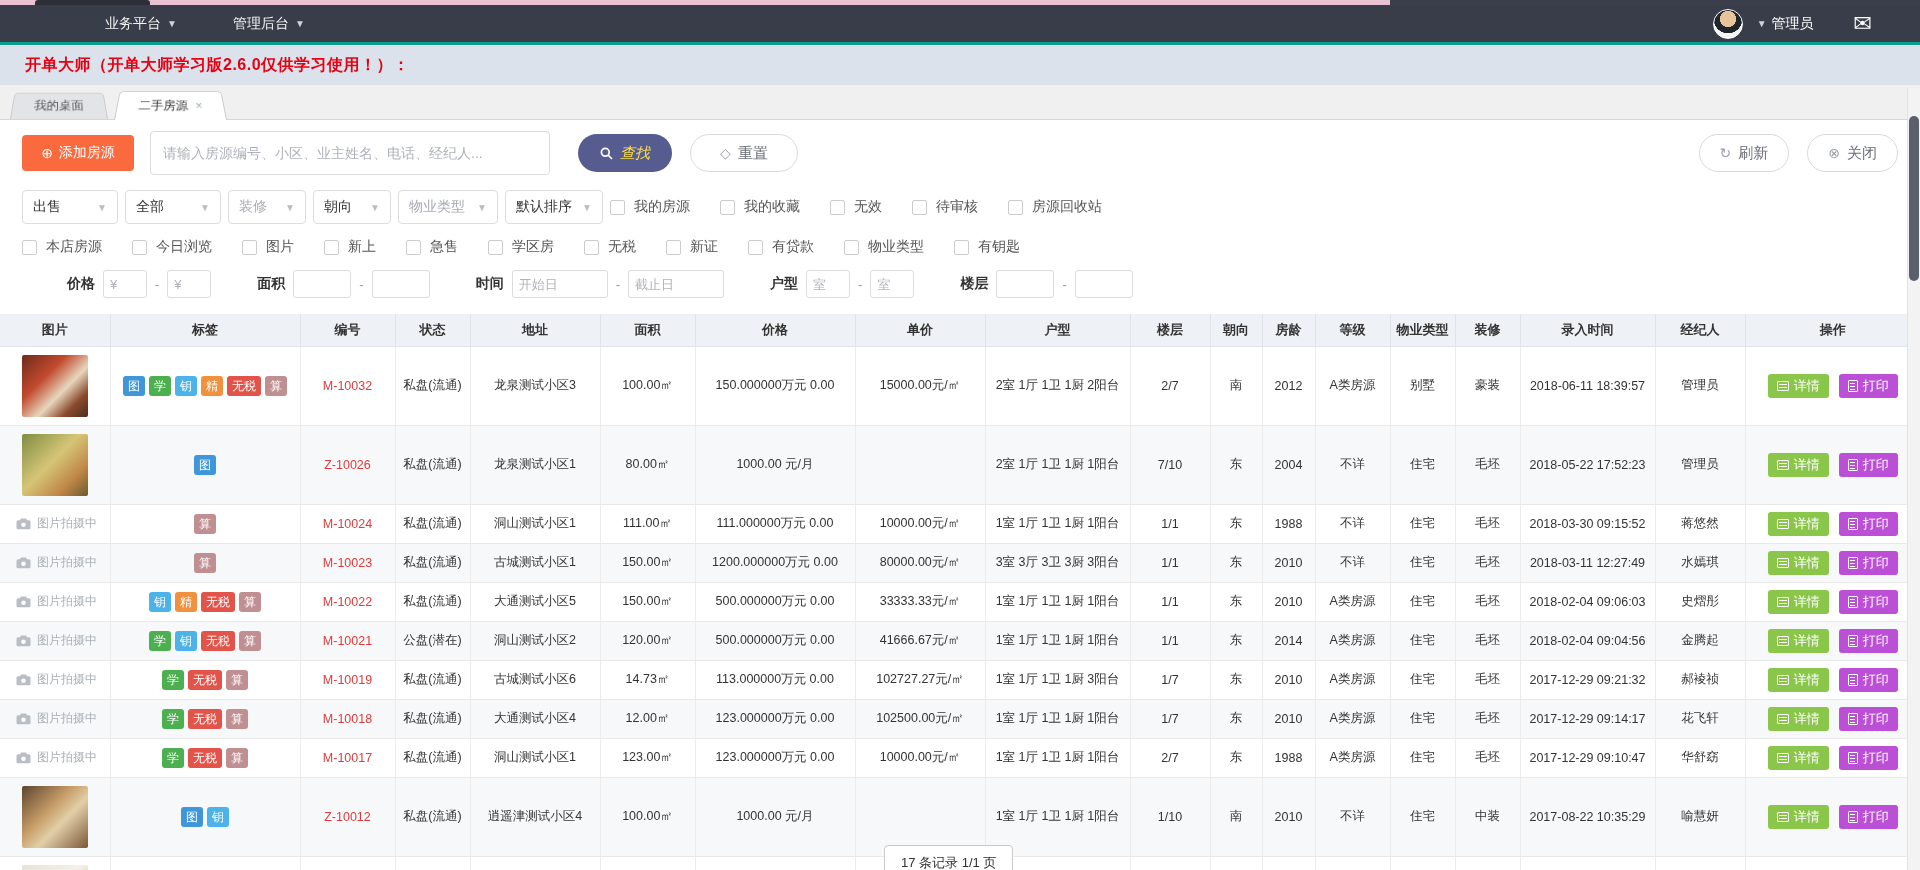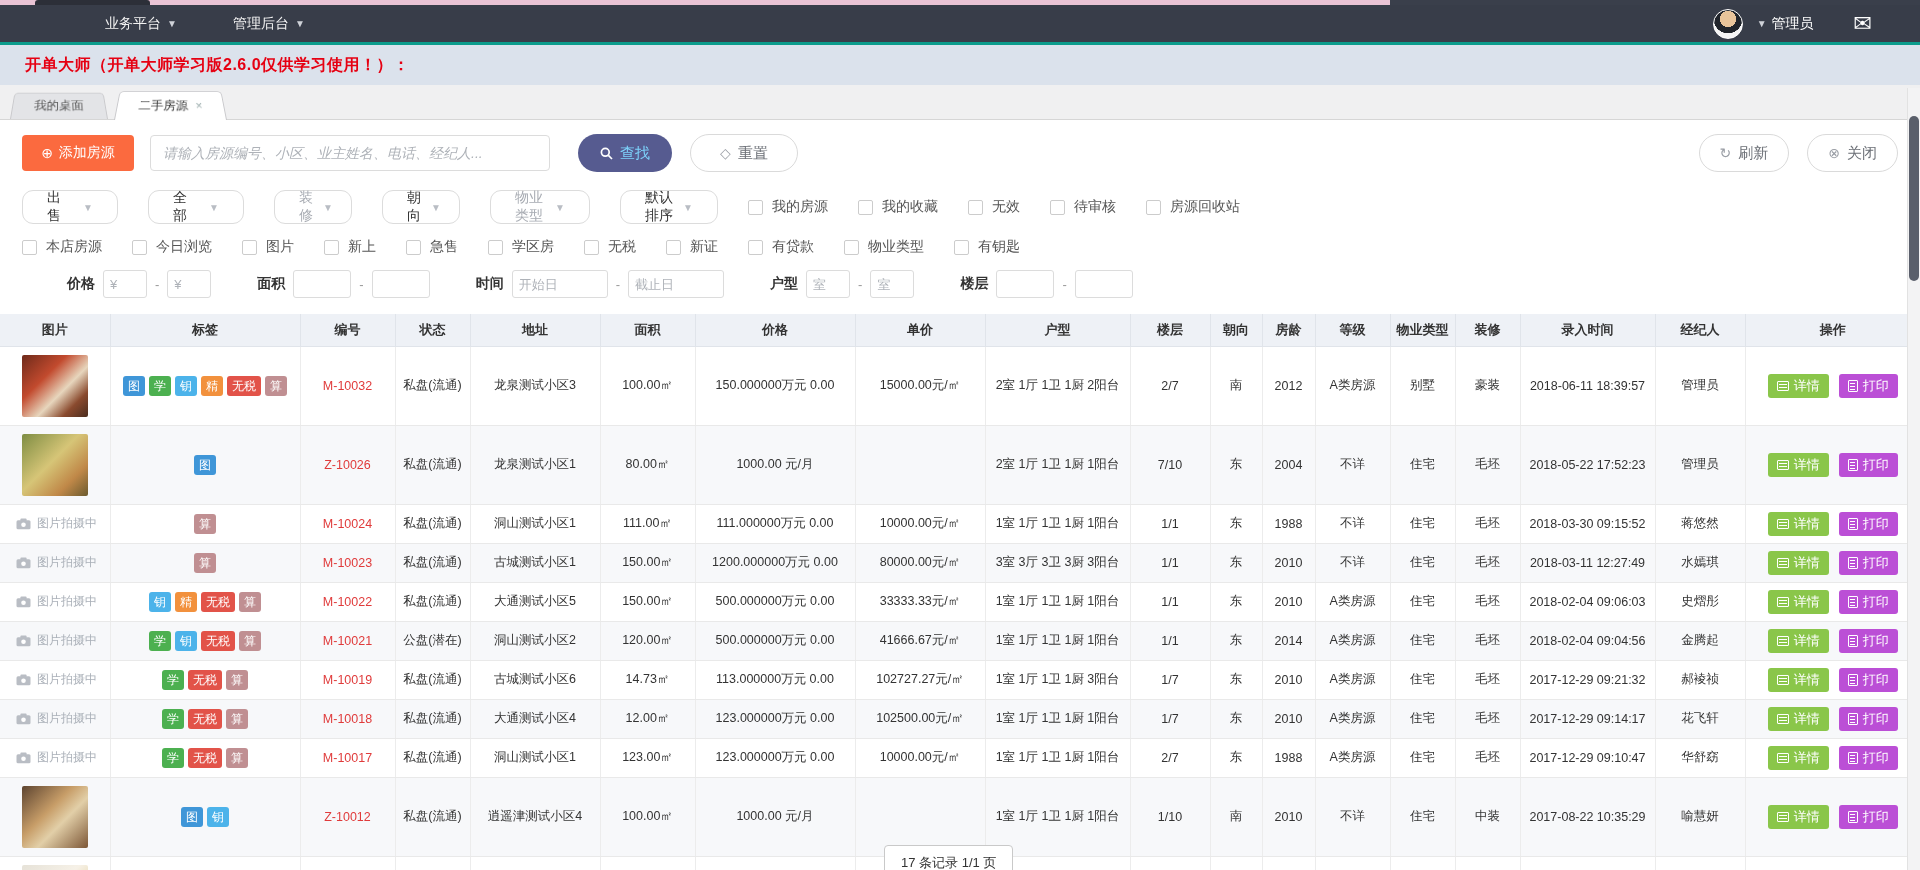--- a/index.html
+++ b/index.html
@@ -34,35 +34,35 @@
     background:#e3e4e7; border:1px solid #c9c9cc; border-bottom:none; border-radius:5px 5px 0 0; margin-right:6px;
     transform:perspective(6px) rotateX(1.2deg); transform-origin:bottom; cursor:pointer; }
   .tab.active { background:#fff; color:#333; height:32px; margin-bottom:-1px; border-color:#c9c9cc; z-index:2; }
   .tab-close { color:#9aa; font-size:12px; }
 
   
   .content { background:#fff; }
   .toolbar { display:flex; align-items:center; margin:14px 22px 0 22px; height:38px; }
   .btn-add { background:#fb6a3f; color:#fff; border:none; border-radius:4px; height:36px; width:112px;
     font-size:14px; display:flex; align-items:center; justify-content:center; gap:6px; cursor:pointer; }
-  .search-input { margin-left:16px; width:400px; height:36px; border:1px solid #dcdcdc; border-radius:4px;
-    padding:4px 12px; font-size:14px; color:#333; font-family:inherit;font-style:italic; }
+  .search-input { margin-left:16px; width:400px; height:44px; border:1px solid #dcdcdc; border-radius:4px;
+    padding:4px 12px; font-size:14px; color:#333; font-family:inherit; }
   .search-input::placeholder { color:#aeb2b8; }
-  .btn-find { margin-left:28px; width:94px; height:38px; background:#565b90; color:#7dd3fc; border:none; border-radius:19px;
-    font-size:15px; display:flex; align-items:center; justify-content:center; gap:7px; cursor:pointer; }
+  .btn-find { margin-left:28px; width:94px; height:38px; background:#565b90; color:#fde047; border:none; border-radius:19px;
+    font-size:15px; display:flex; align-items:center; justify-content:center; gap:7px; cursor:pointer;font-style:italic; }
   .btn-ghost { height:38px; background:#fff; color:#6b6f76; border:1px solid #dadada; border-radius:19px;
     font-size:15px; display:flex; align-items:center; justify-content:center; gap:7px; cursor:pointer; padding:0 20px; }
   .btn-reset { margin-left:18px; width:108px; }
   .tool-right { margin-left:auto; display:flex; gap:18px; }
   .ghost-ic { font-size:14px; color:#9a9ea5; }
 
   
   .filter-row1 { display:flex; align-items:center; margin:18px 22px 0 22px; }
-  .select { height:34px; background:#fff; border:1px solid #dcdcdc; border-radius:11px; display:flex; align-items:center;
-    justify-content:space-between; padding:0 24px; font-size:14px; color:#333; margin-right:30px; cursor:pointer; }
+  .select { height:34px; background:#fff; border:1px solid #dcdcdc; border-radius:4px; display:flex; align-items:center;
+    justify-content:space-between; padding:0 10px; font-size:14px; color:#333; margin-right:7px; cursor:pointer; }
   .select.muted .sel-label { color:#a7abb2; }
   .sel-caret { color:#b9bdc4; font-size:10px; margin-left:10px; }
   .s1{width:96px}.s2{width:96px}.s3{width:78px}.s4{width:78px}.s5{width:100px}.s6{width:98px}
   .cb-row { display:flex; align-items:center; gap:30px; }
   .filter-row2 { display:flex; align-items:center; margin:14px 22px 0 22px; gap:30px; }
   .cb { display:flex; align-items:center; gap:9px; cursor:pointer; }
   .cbbox { width:15px; height:15px; border:1px solid #ccc; border-radius:2px; background:#fff; }
   .cbl { font-size:14px; color:#555; }
 
   .filter-row3 { display:flex; align-items:center; margin:12px 22px 0 22px; height:32px; }

